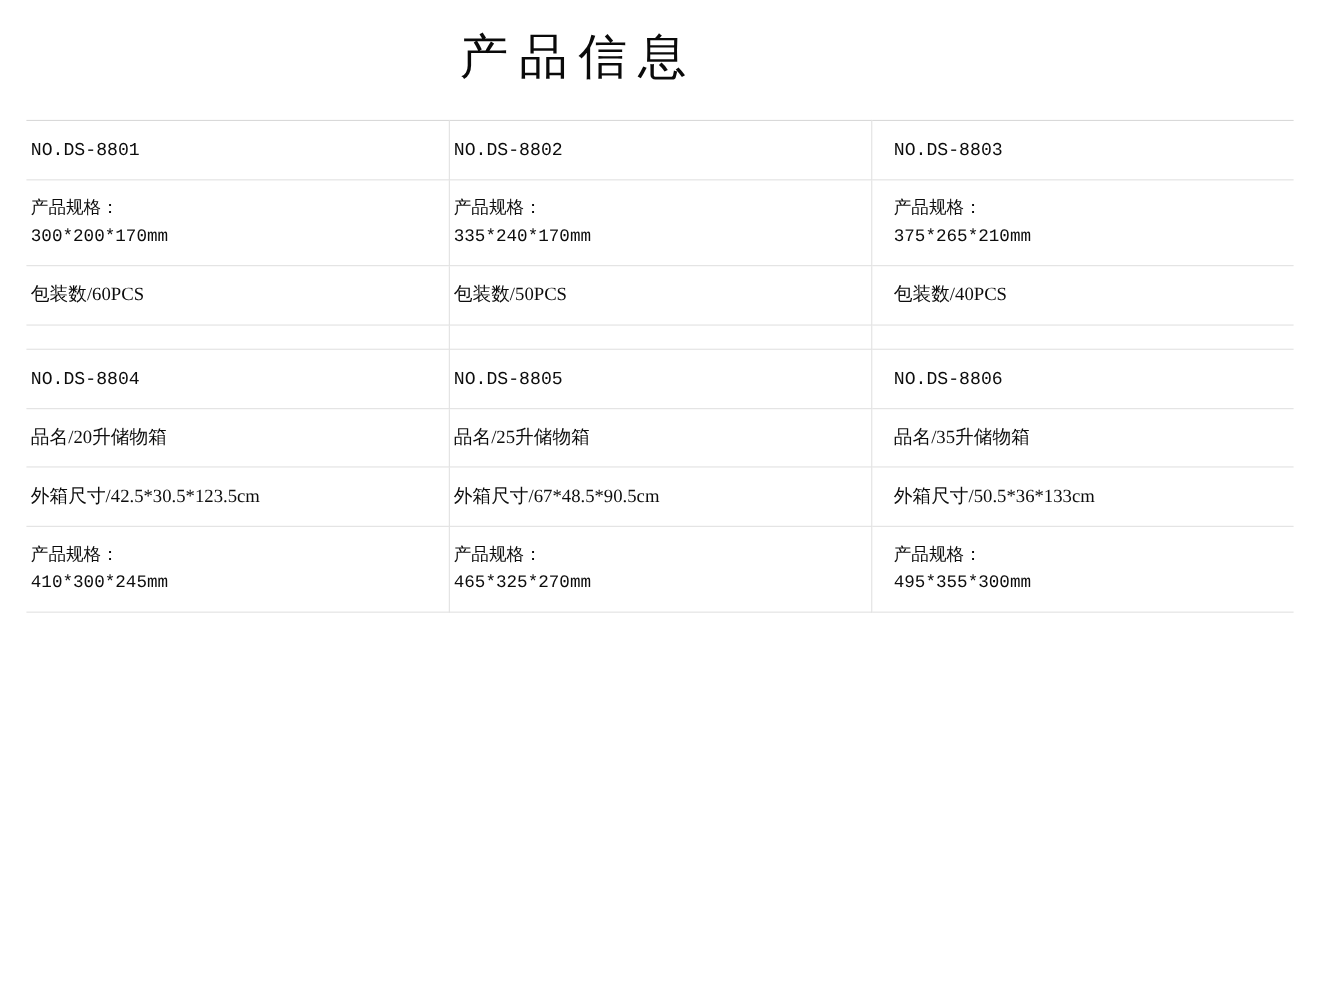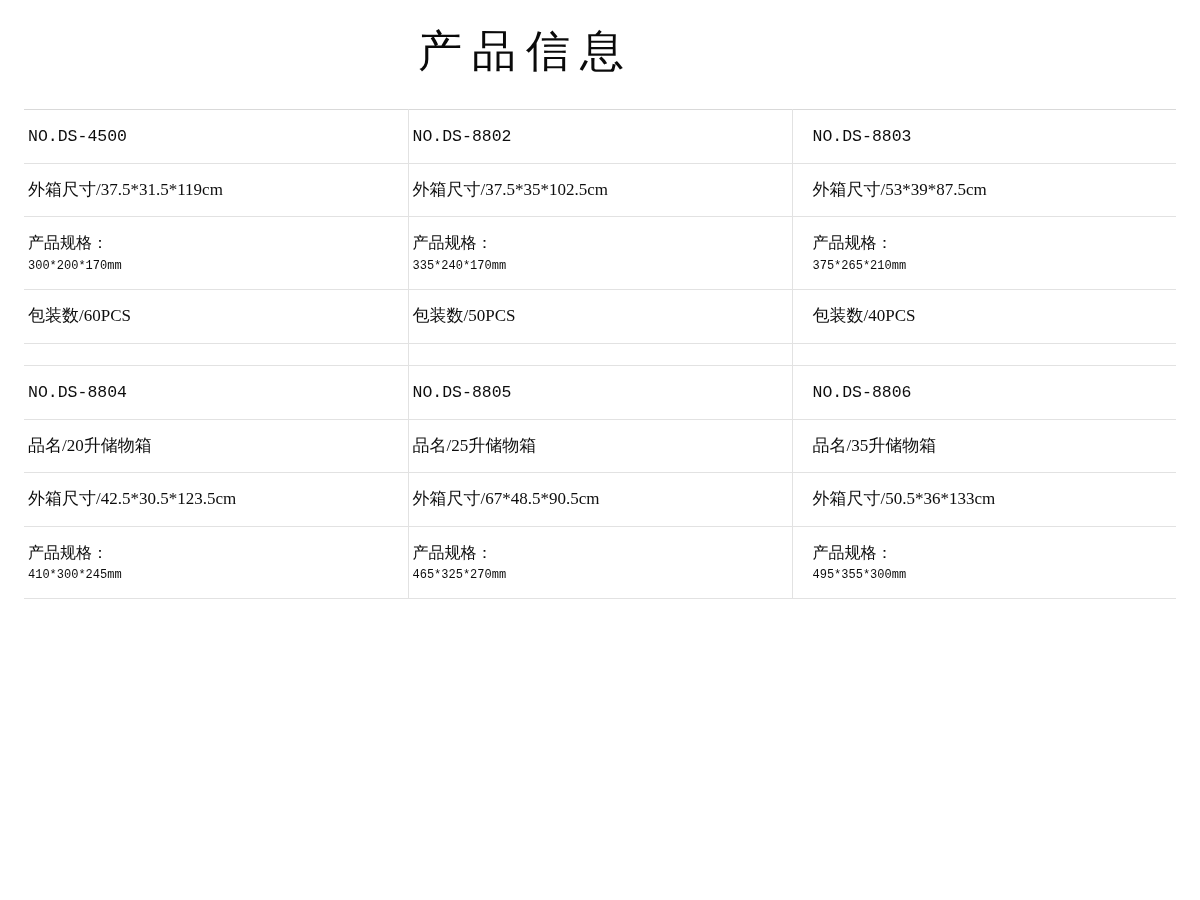--- a/index.html
+++ b/index.html
@@ -70,21 +70,21 @@
     font-size: 17px;
   }
   .two-line .line1 {
     display: block;
     font-family: "Liberation Serif", serif;
     font-size: 16px;
   }
   .two-line .line2 {
     display: block;
     font-family: "Liberation Mono", monospace;
-    font-size: 12px;
+    font-size: 16px;
     margin-top: 3px;
   }
   .gap-row td {
     border-bottom: 1px solid #e2e2e2;
     border-right: 1px solid #e2e2e2;
     height: 22px;
     padding: 0;
   }
   .gap-row td.cell-last {
     border-right: none;
@@ -103,38 +103,27 @@
   <table class="spec-table">
     <colgroup>
       <col style="width:384px">
       <col style="width:384px">
       <col style="width:384px">
     </colgroup>
     <tbody>
 
       <tr class="block-top">
         <td class="cell">
-          <span class="code-text">NO.DS-4500</span>
+          <span class="code-text">NO.DS-8801</span>
         </td>
         <td class="cell">
           <span class="code-text">NO.DS-8802</span>
         </td>
         <td class="cell-last">
           <span class="code-text">NO.DS-8803</span>
-        </td>
-      </tr>
-      <tr>
-        <td class="cell">
-          <span class="mix-text">外箱尺寸/37.5*31.5*119cm</span>
-        </td>
-        <td class="cell">
-          <span class="mix-text">外箱尺寸/37.5*35*102.5cm</span>
-        </td>
-        <td class="cell-last">
-          <span class="mix-text">外箱尺寸/53*39*87.5cm</span>
         </td>
       </tr>
       <tr class="row-tall">
         <td class="cell two-line">
           <span class="line1">产品规格：</span>
           <span class="line2">300*200*170mm</span>
         </td>
         <td class="cell two-line">
           <span class="line1">产品规格：</span>
           <span class="line2">335*240*170mm</span>

